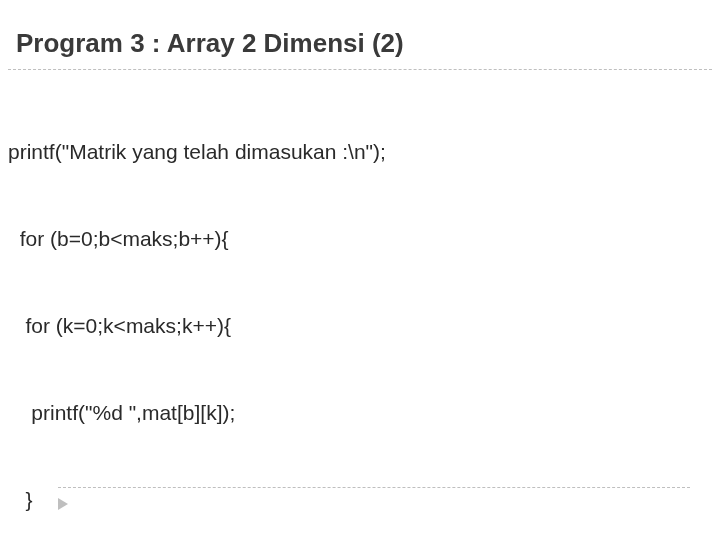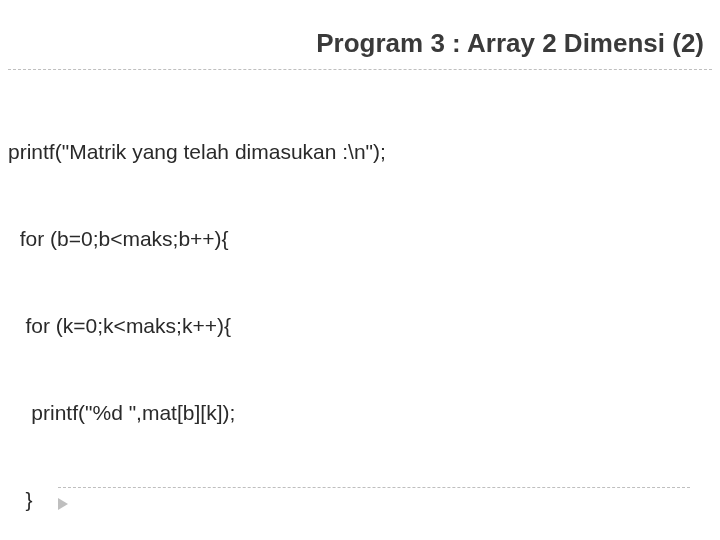--- a/index.html
+++ b/index.html
@@ -11,21 +11,21 @@
     position: relative;
     overflow: hidden;
   }
   .slide {
     width: 100%;
     height: 100%;
     padding: 28px 6px 0 6px;
     position: relative;
   }
   .title-wrap {
-    text-align: right;
+    text-align: left;
     padding: 0 10px 4px 10px;
   }
   .title {
     font-size: 26px;
     font-weight: bold;
     color: #3a3a3a;
     display: inline-block;
   }
   .hr {
     border: none;

